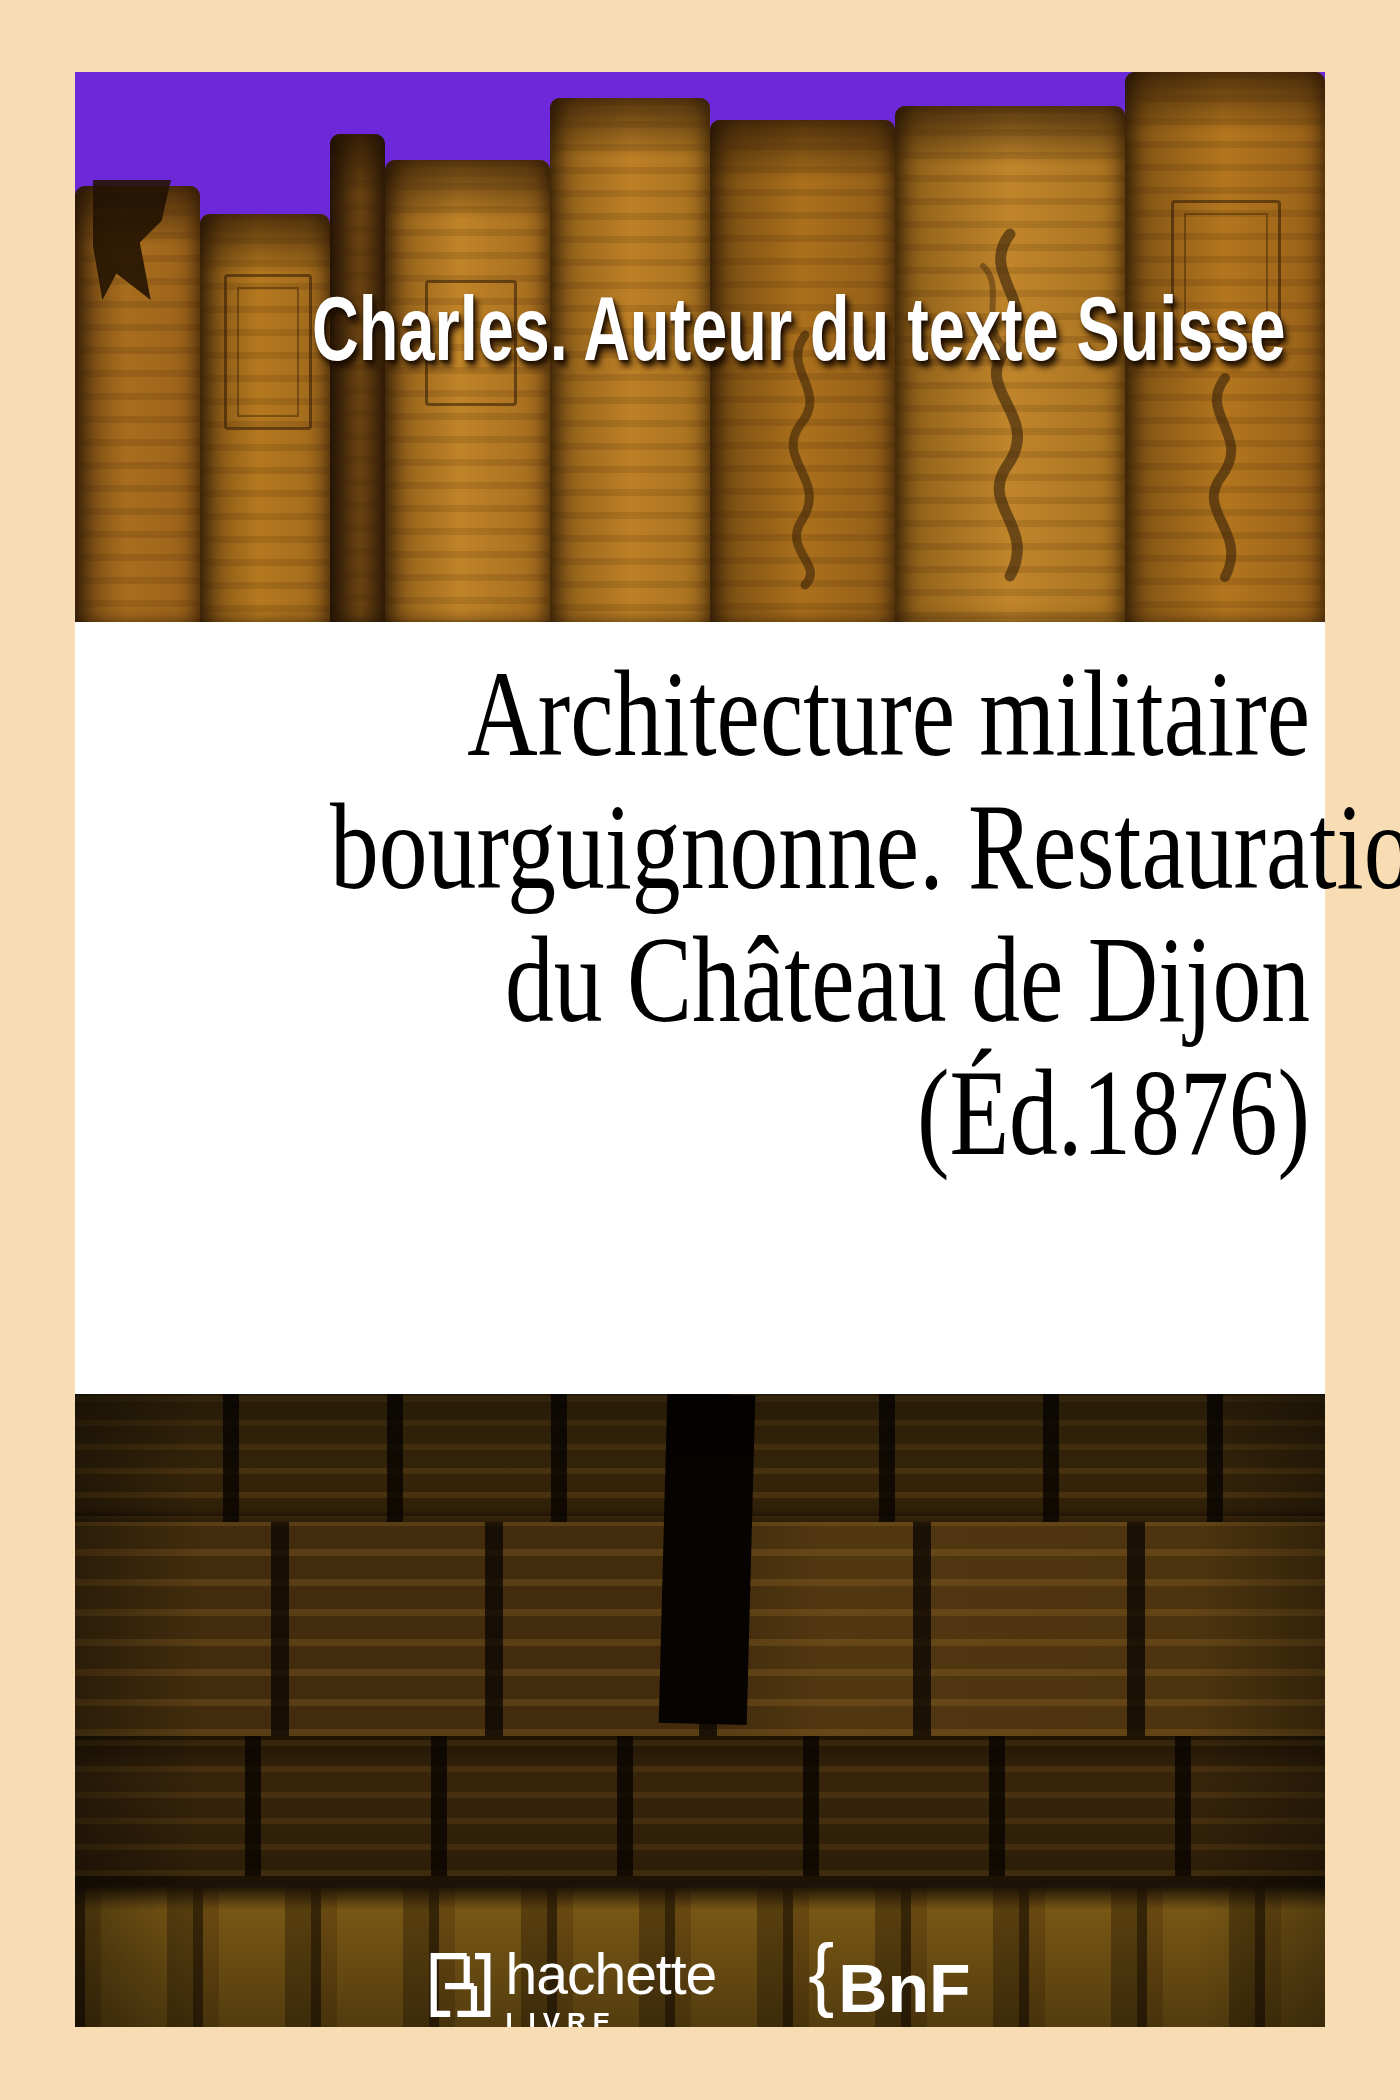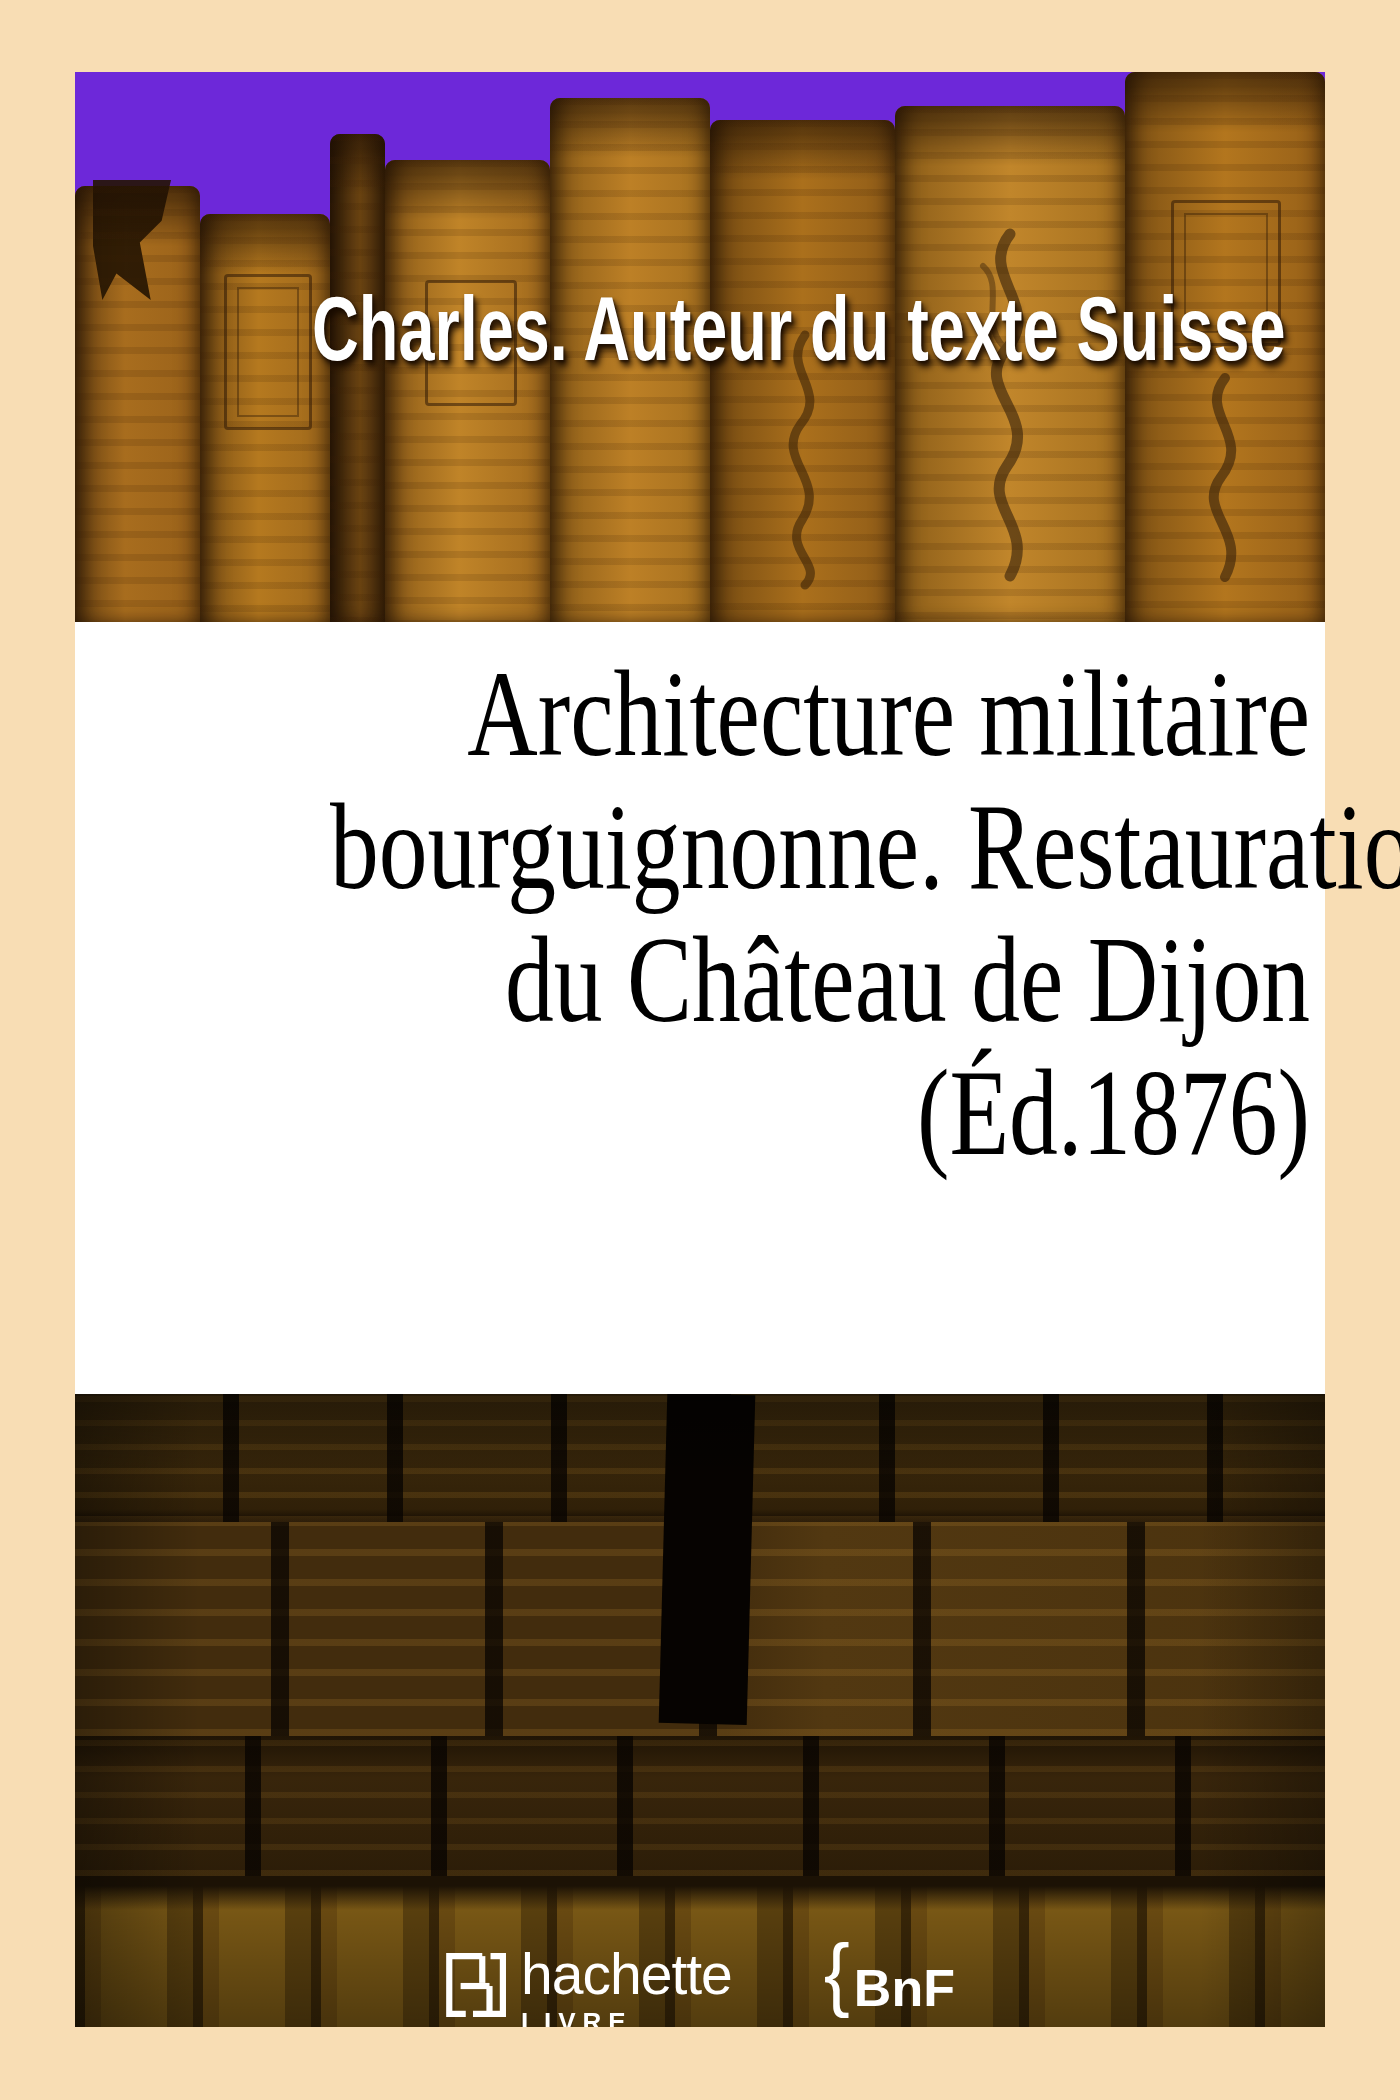--- a/index.html
+++ b/index.html
@@ -74,21 +74,21 @@
   
   .brandbar{position:absolute;left:50%;top:518px;transform:translateX(-50%);
             display:flex;align-items:center;z-index:6;color:#fff;}
   .hl{display:flex;align-items:flex-start;margin-top:34px;}
   .hl-icon{width:62px;height:66px;margin-top:6px;}
   .hl-text{margin-left:14px;display:flex;flex-direction:column;}
   .hl-word{font-size:57px;line-height:1;letter-spacing:-1px;font-weight:400;}
   .hl-sub{font-size:26px;line-height:1;letter-spacing:7px;margin-top:6px;font-weight:700;}
   .bnf{display:flex;align-items:center;margin-left:92px;}
   .bnf-brace{font-size:78px;font-weight:400;line-height:.9;margin-right:4px;transform:scaleY(1.05);}
-  .bnf-word{font-size:52px;font-weight:700;line-height:1;letter-spacing:0;margin-top:28px;}
+  .bnf-word{font-size:68px;font-weight:700;line-height:1;letter-spacing:0;margin-top:28px;}
 </style>
 </head>
 <body>
 
 <div class="cover">
 
   <div class="photo-top">
     <div class="spine-row">
       <div class="spine s1">
           <div class="torn"></div>

